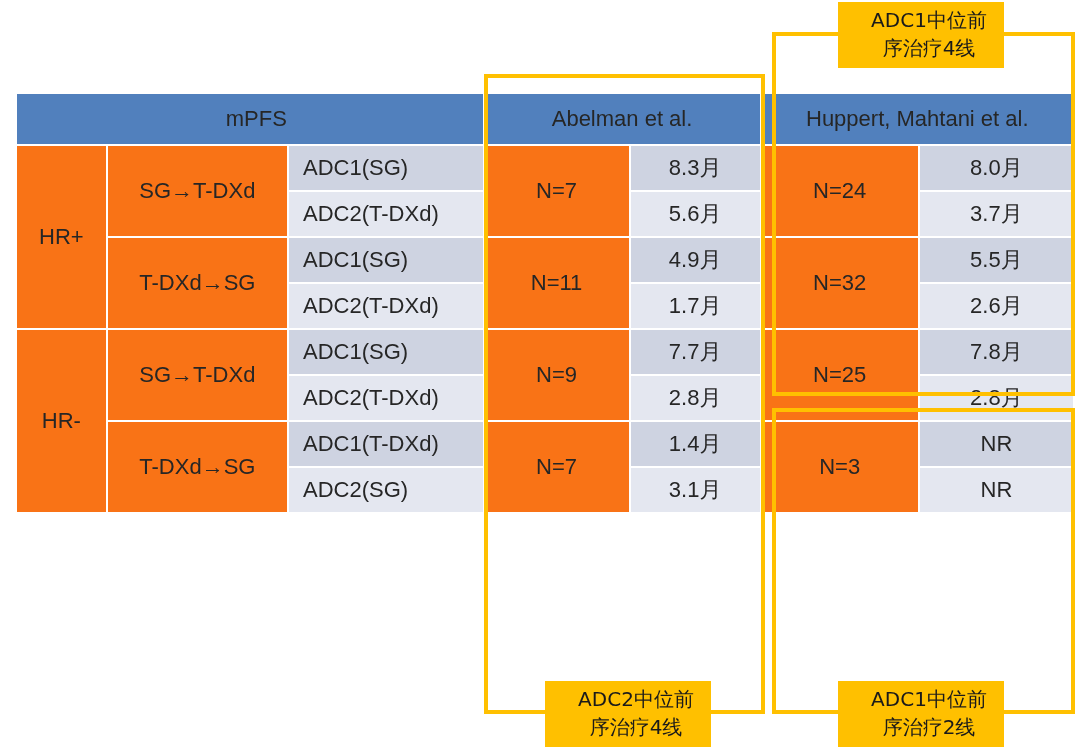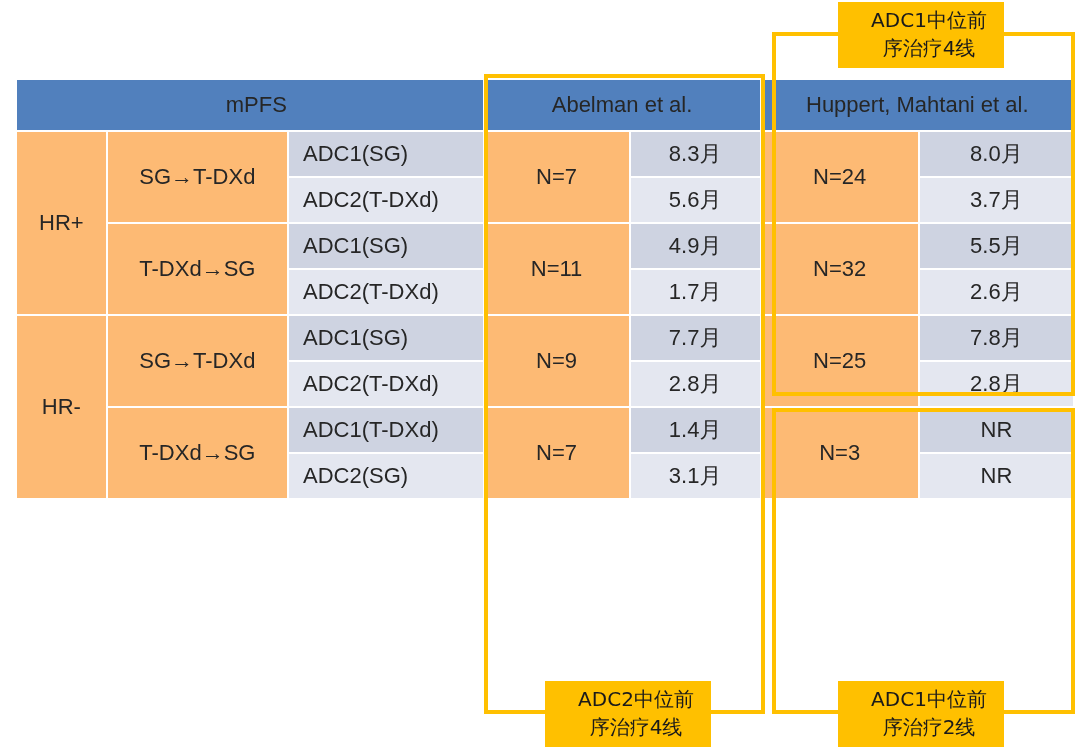--- a/index.html
+++ b/index.html
@@ -17,21 +17,21 @@
     position: relative;
     width: 1080px;
     height: 750px;
     background: #ffffff;
   }
 
   
   #mpfs-table {
     position: absolute;
     left: 15px;
-    top: 78px;
+    top: 92px;
     width: 1060px;
     border-collapse: separate;
     border-spacing: 2px;
     table-layout: fixed;
   }
   #mpfs-table td {
     padding: 0;
     vertical-align: middle;
     text-align: center;
     font-size: 22px;
@@ -45,21 +45,21 @@
     font-weight: bold;
     font-size: 23px;
     height: 50px;
   }
   .hdr-left {
     text-align: left;
     padding-left: 13px !important;
   }
   .shade-a { background: #CED3E1; }
   .shade-b { background: #E4E7F0; }
-  .group   { background: #fdba74; }
+  .group   { background: #f97316; }
   .rowlbl  { font-weight: bold; font-size: 24px; margin-top: 42px; }
   .grp-lbl { font-size: 22px; }
   .cellpad { padding-left: 14px !important; text-align: left !important; }
   .datarow td { height: 44px; }
 
   
   .orange-frame {
     position: absolute;
     border: 4px solid #FFC000;
     box-sizing: border-box;

